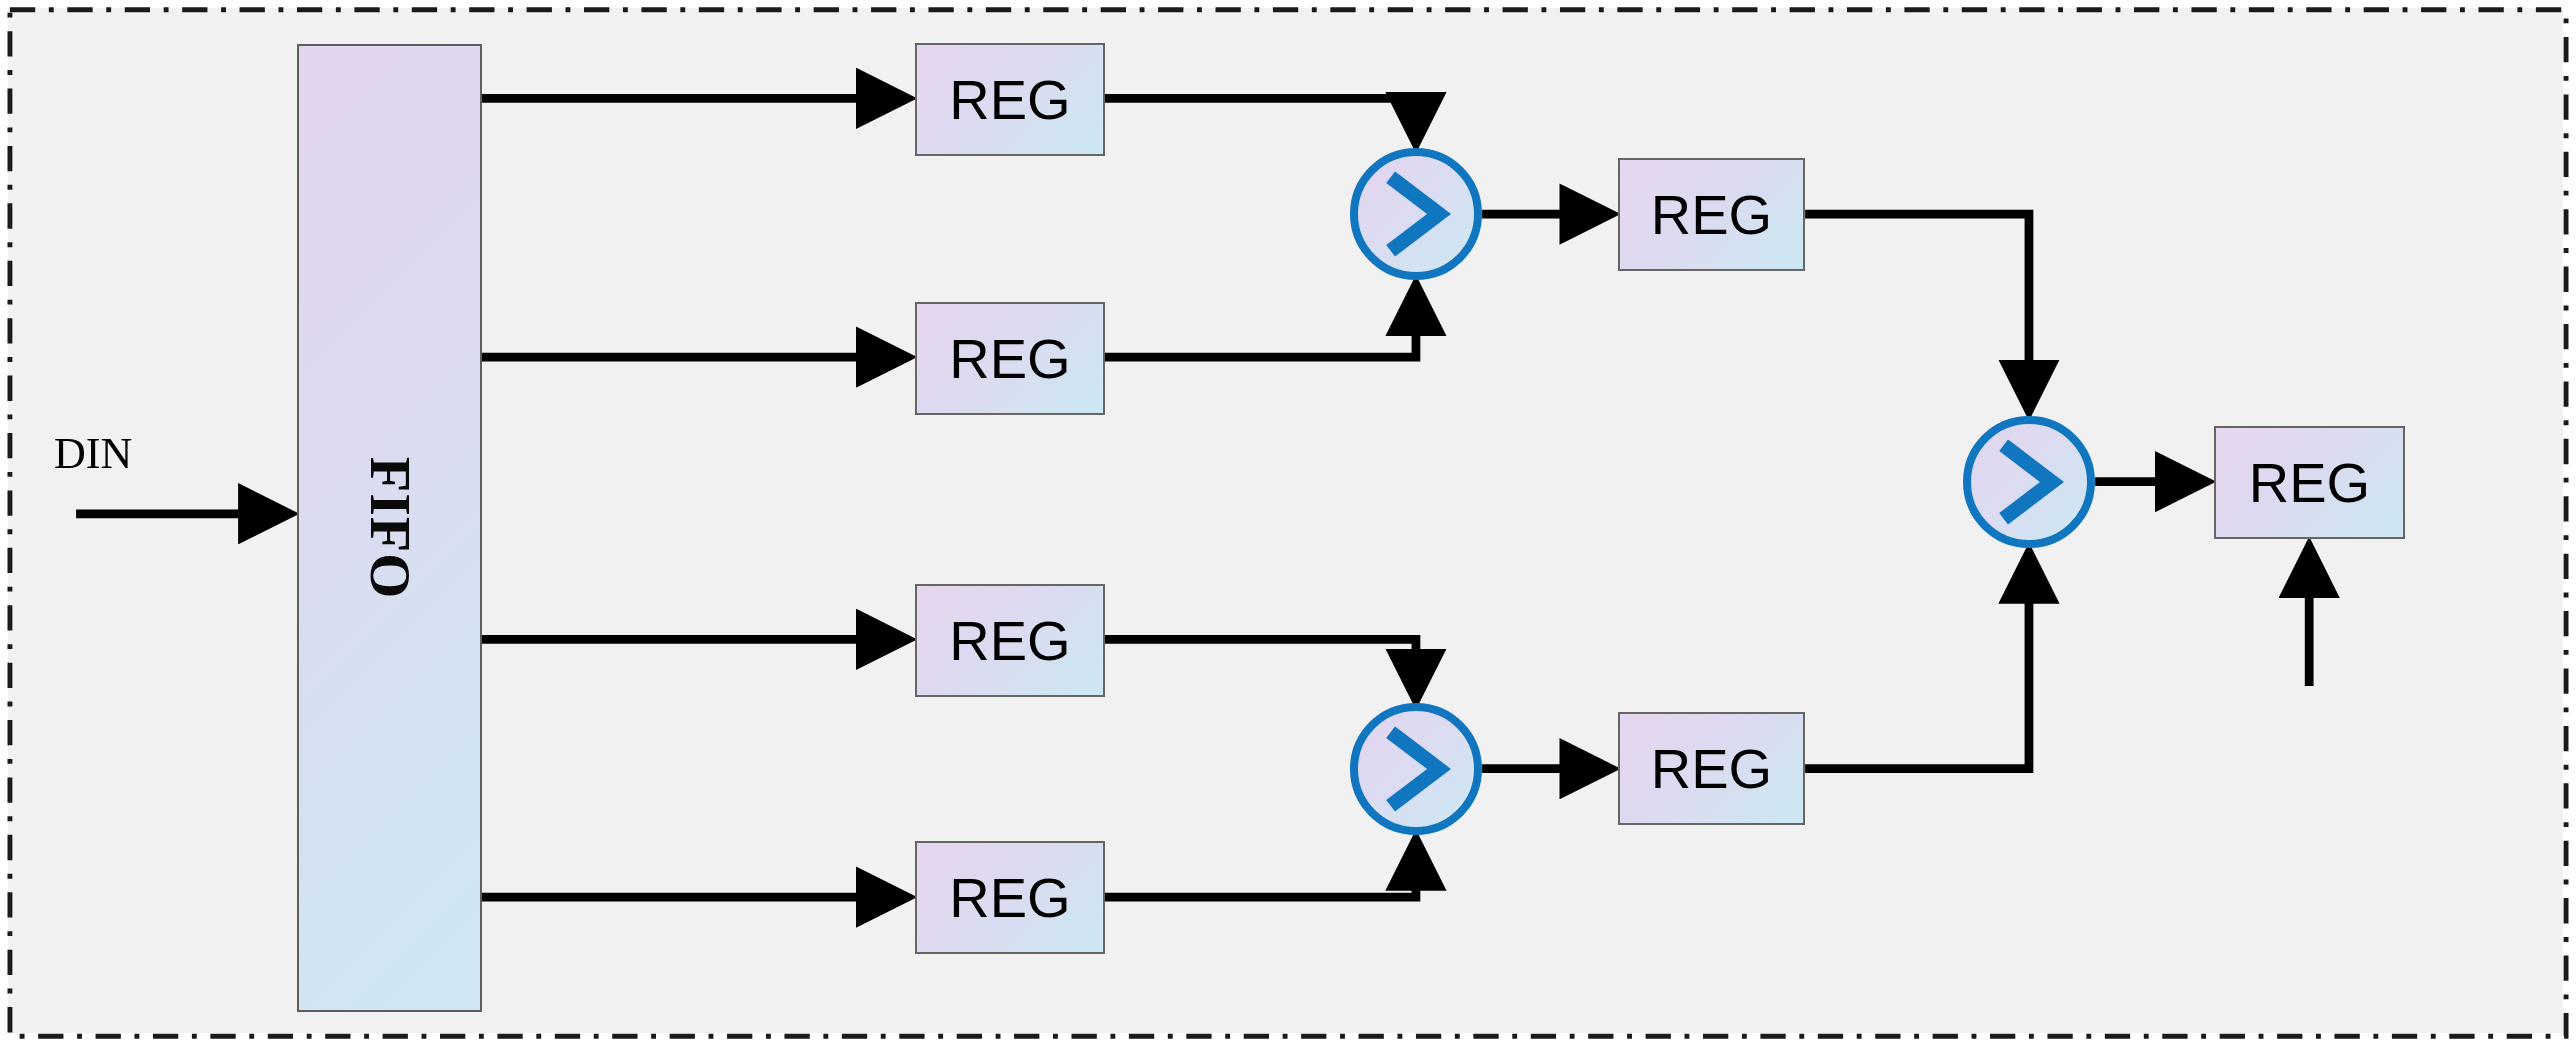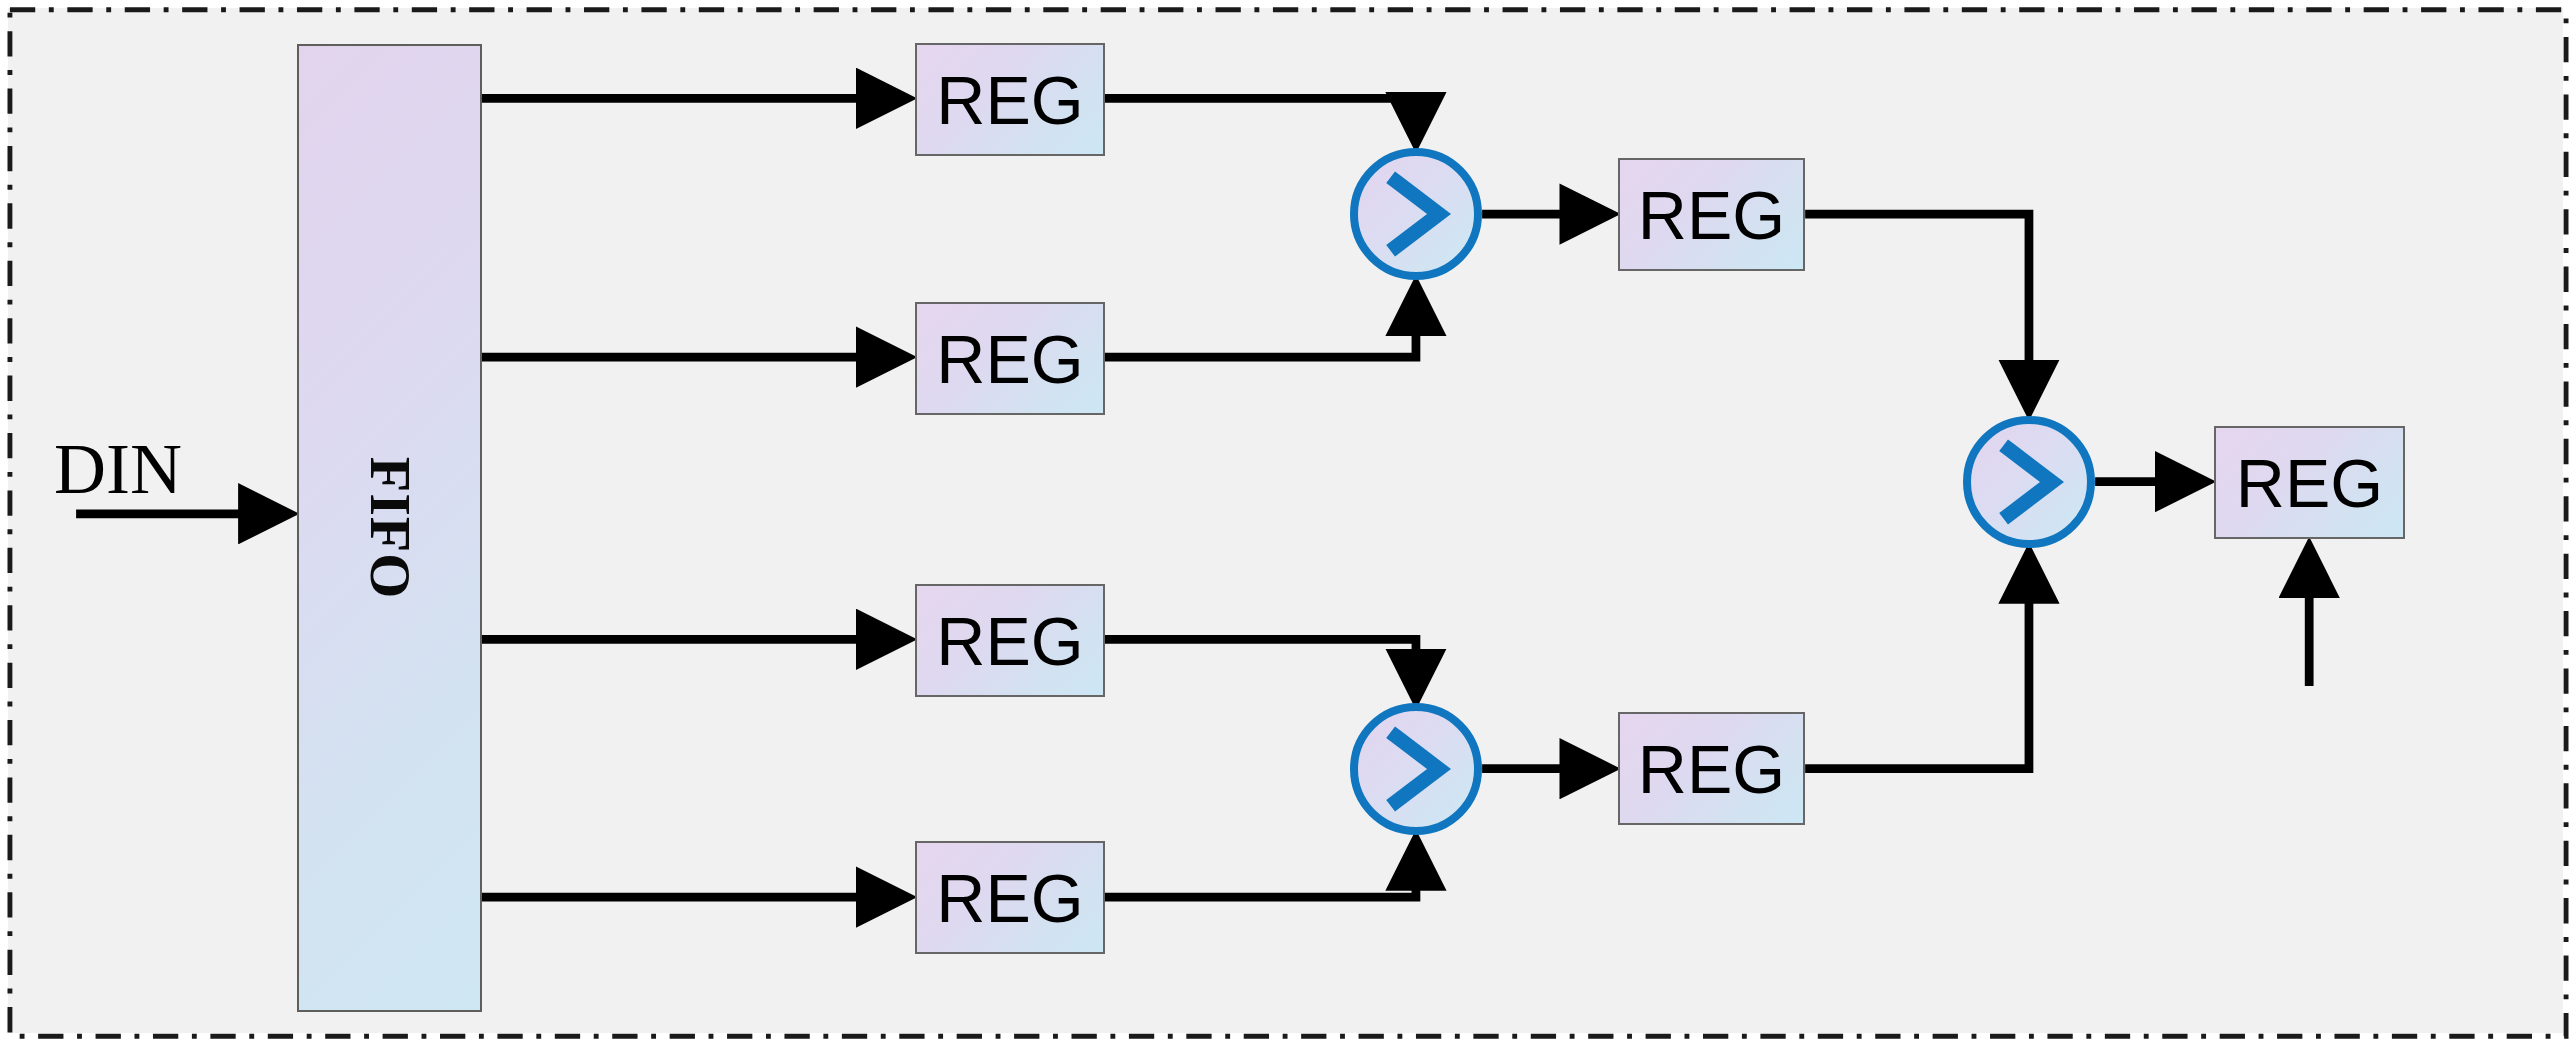--- a/index.html
+++ b/index.html
@@ -39,38 +39,38 @@
     color:#0a0a0a;
     letter-spacing:1px;
   }
 
   .reg{
     position:absolute;
     background:linear-gradient(135deg,#e6d6ef 0%,#ded9f0 40%,#d2e2f1 75%,#cde7f4 100%);
     border:2.9px solid #666666;
     box-sizing:border-box;
     display:flex;align-items:center;justify-content:center;
-    font-size:68px;
+    font-size:56px;
     color:#000000;
     letter-spacing:0px;
   }
 
   .cmp{
     position:absolute;
     border-radius:50%;
     background:linear-gradient(135deg,#e2d4ef 0%,#dcdcf2 45%,#d2e3f2 75%,#cfe8f5 100%);
     border:8.8px solid #0f76bf;
     box-sizing:border-box;
   }
   .cmp svg{position:absolute;left:0;top:0;width:100%;height:100%;}
 
   .din-label{
     position:absolute;
     font-family:"Liberation Serif", serif;
-    font-size:72px;
+    font-size:44px;
     color:#000000;
     white-space:nowrap;
   }
   .stride-label{
     position:absolute;
     font-family:"Liberation Sans", sans-serif;
     font-size:60px;
     color:#000000;
     white-space:nowrap;
   }

